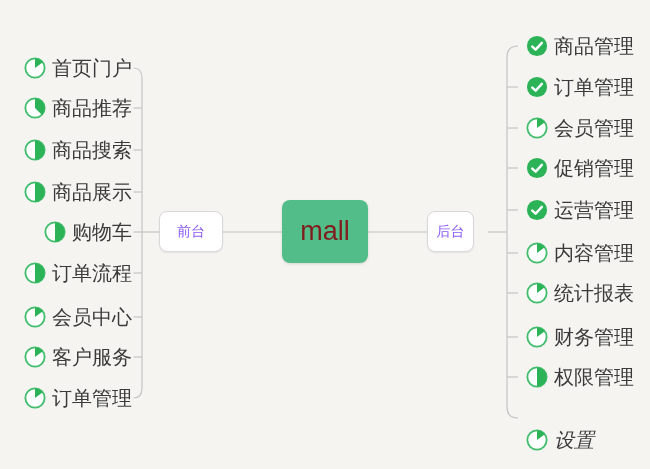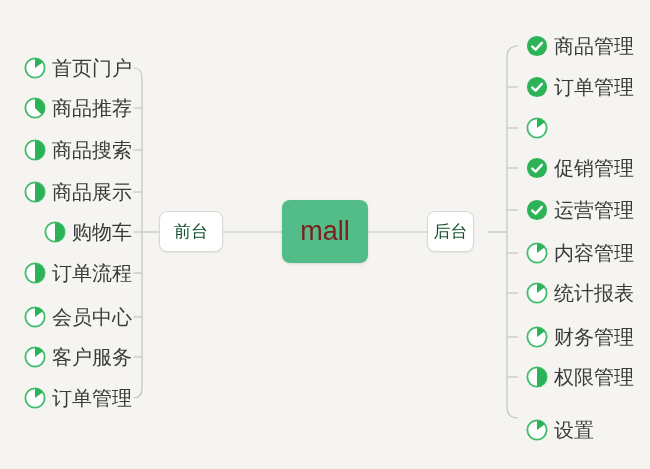--- a/index.html
+++ b/index.html
@@ -20,21 +20,21 @@
   }
   .node.root{
     left:282px;top:200px;width:86px;height:63px;
     background:var(--root-bg,#53bd89);
     color:#7f1d1d;font-size:27px;
     box-shadow:0 1px 3px rgba(0,0,0,.12);
   }
   .node.branch{
     background:#fff;
     border:1px solid #d8d8d8;
-    color:#14532d;font-size:17px;
+    color:#8b5cf6;font-size:14px;
     box-shadow:0 1px 2px rgba(0,0,0,.07);
   }
   #branch-left{left:159px;top:211px;width:64px;height:41px;}
   #branch-right{left:427px;top:211px;width:47px;height:41px;}
   .item{
     position:absolute;
     display:flex;align-items:center;
     height:24px;gap:6px;
     white-space:nowrap;
   }
@@ -182,20 +182,21 @@
         </span>
         <span class="label">订单管理</span>
       </div>
       <div class="item" style="top: 116px; left: 526px;">
         <span class="icon">
           <svg viewBox="0 0 24 24" width="22" height="22">
             <circle cx="12" cy="12" r="10.5" fill="#fff" stroke="#41bd6d" stroke-width="2"></circle>
             <path d="M12 12 L12 1.5 A10.5 10.5 0 0 1 20.49 5.83 Z" fill="#2db357"></path>
           </svg>
         </span>
+        <span class="label">会员管理</span>
       </div>
       <div class="item" style="top: 156px; left: 526px;">
         <span class="icon">
           <svg viewBox="0 0 24 24" width="22" height="22">
             <circle cx="12" cy="12" r="11" fill="#2db357"></circle>
             <path d="M6.8 12.6 L10.5 16 L17.3 8.6" fill="none" stroke="#ffffff" stroke-width="2.6" stroke-linecap="round" stroke-linejoin="round"></path>
           </svg>
         </span>
         <span class="label">促销管理</span>
       </div>
@@ -237,21 +238,21 @@
       </div>
       <div class="item" style="top: 365px; left: 526px;">
         <span class="icon">
           <svg viewBox="0 0 24 24" width="22" height="22">
             <circle cx="12" cy="12" r="10.5" fill="#fff" stroke="#41bd6d" stroke-width="2"></circle>
             <path d="M12 12 L12 1.5 A10.5 10.5 0 0 1 12.00 22.50 Z" fill="#2db357"></path>
           </svg>
         </span>
         <span class="label">权限管理</span>
       </div>
-      <div class="item" style="top: 418px; left: 526px;">
+      <div class="item" style="top: 428px; left: 526px; font-style: italic;">
         <span class="icon">
           <svg viewBox="0 0 24 24" width="22" height="22">
             <circle cx="12" cy="12" r="10.5" fill="#fff" stroke="#41bd6d" stroke-width="2"></circle>
             <path d="M12 12 L12 1.5 A10.5 10.5 0 0 1 20.49 5.83 Z" fill="#2db357"></path>
           </svg>
         </span>
         <span class="label">设置</span>
       </div>
     </div>
 </div>

